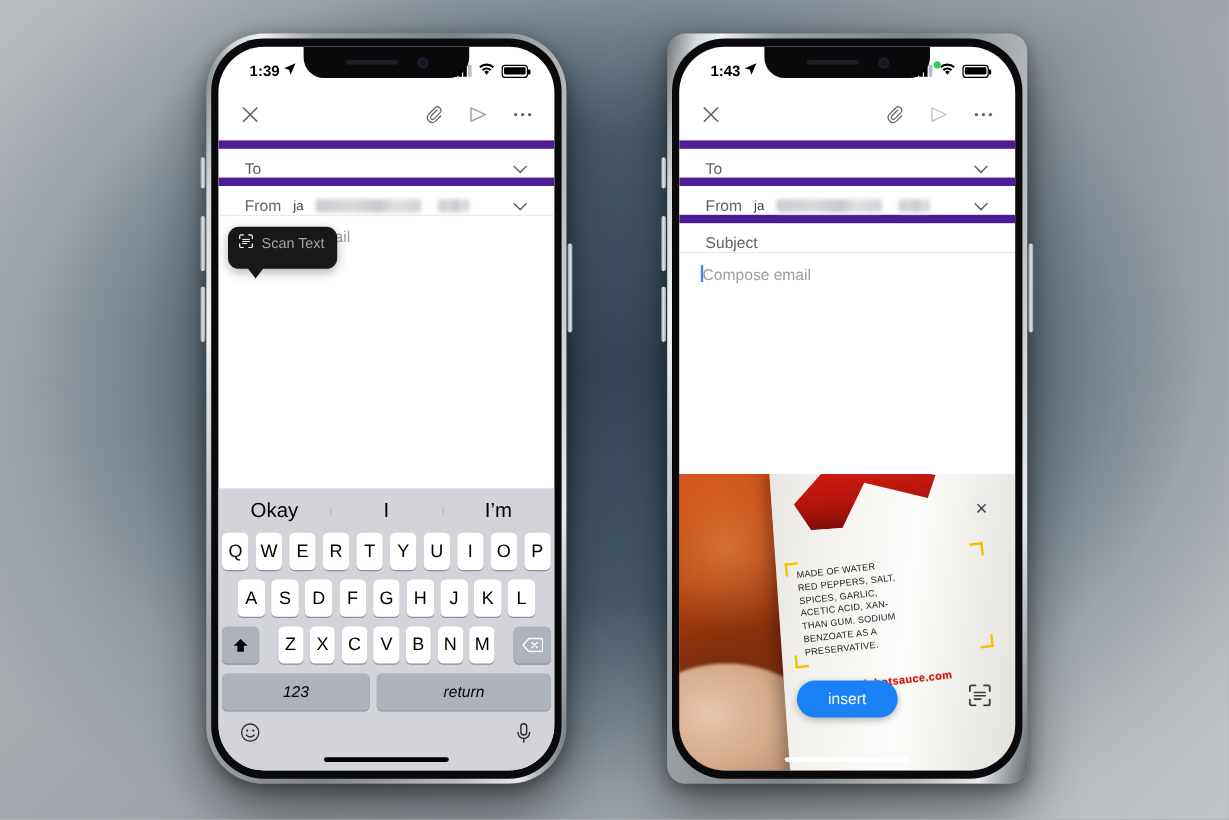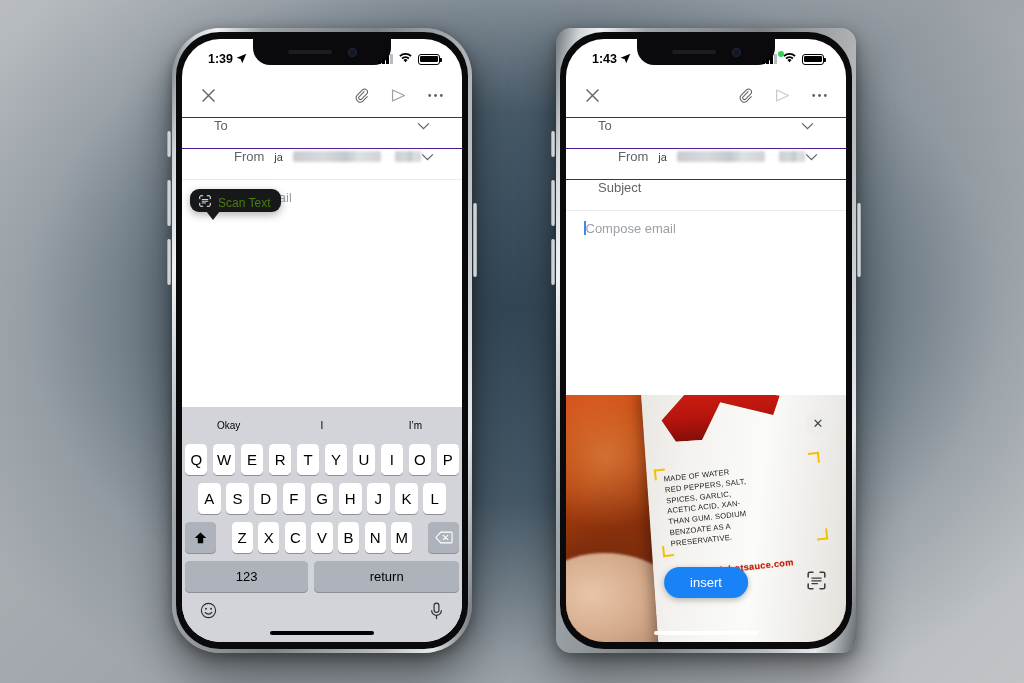--- a/index.html
+++ b/index.html
@@ -83,79 +83,79 @@
   
   .compose-toolbar {
     height: 44px; display: flex; align-items: center;
     justify-content: space-between; padding: 0 18px;
   }
   .tb-right { display: flex; align-items: center; gap: 20px; }
   .ico { color: #5f6368; display: inline-block; line-height: 0; }
   .ico svg { display: block; }
 
   .field-row {
-    height: 31px; display: flex; align-items: flex-start;
-    padding: 0 32px; border-top: 1px solid #4c1d95;
+    height: 31px; display: flex; align-items: flex-end;
+    padding: 0 22px; border-top: 7px solid #4c1d95;
     font-size: 13px; color: #5f6368; justify-content: space-between;
   }
   .field-row .lbl { color: #5f6368; }
-  .field-left { display: flex; align-items: center; gap: 10px; margin-left: 20px; }
+  .field-left { display: flex; align-items: center; gap: 10px; }
   .redact {
     display: inline-block; height: 11px; width: 88px; border-radius: 2px;
     background: linear-gradient(90deg,#c9ccd0 0%,#d7dadd 35%,#c4c7cb 60%,#dfe2e4 75%,#cfd2d6 100%);
     filter: blur(1.6px);
   }
   .redact.small { width: 26px; margin-left: 4px; }
   .chev { color: #5f6368; }
 
   .body-row {
     padding: 10px 18px 0 18px; border-top: 1px solid #e8eaed;
     font-size: 13px; color: #9aa0a6; position: relative;
   }
   .caret { display:inline-block; width:1.5px; height:14px; background:#4285f4; vertical-align:-2px; margin-right:0px; }
 
   
   .tooltip {
     position: absolute; left: 8px; top: 150px; z-index: 30;
-    background: #17181a; color: #4d7c0f; border-radius: 9px;
-    padding: 6px 11px 2px 9px; display: flex; align-items: center; gap: 7px;
+    background: #17181a; color: #a3a3a3; border-radius: 9px;
+    padding: 6px 11px 14px 9px; display: flex; align-items: center; gap: 7px;
     font-size: 12px; box-shadow: 0 3px 9px rgba(0,0,0,0.3);
   }
   .tooltip::after {
     content: ""; position: absolute; left: 16px; bottom: -8px;
     border-left: 7px solid transparent; border-right: 7px solid transparent;
     border-top: 9px solid #17181a;
   }
 
   
   .keyboard {
     position: absolute; left: 0; right: 0; bottom: 0;
     background: #d2d4da; padding-bottom: 2px;
   }
   .predict {
     height: 37px; display: flex; align-items: center;
-    font-size: 10px; color: #000;
+    font-size: 17px; color: #000;
   }
   .predict div { flex: 1; text-align: center; position: relative; }
   .predict div + div::before {
     content: ""; position: absolute; left: 0; top: 7px; bottom: 7px;
     width: 1px; background: #b2b5bb;
   }
   .krow { display: flex; justify-content: center; gap: 5.5px; margin-bottom: 8px; padding: 0 3px; }
   .key {
     background: #fff; border-radius: 4.5px; height: 31px;
     display: flex; align-items: center; justify-content: center;
     font-size: 15px; color: #000; box-shadow: 0 1px 0 #8d9097;
     flex: 1; min-width: 0;
   }
   .krow.r2 { padding: 0 16px; }
   .krow.r3 { padding: 0 3px; }
   .key.wide { flex: 1.45; background: #aeb2bb; box-shadow: 0 1px 0 #8d9097; }
   .key.gap { flex: 0 0 5px; background: none; box-shadow: none; }
-  .krow.r4 { gap: 6px; padding: 0 3px; }
+  .krow.r4 { gap: 6px; padding: 0 3px; font-style: italic; }
   .key.k123 { flex: 1.15; background: #aeb2bb; font-size: 13px; }
   .key.kspace { flex: 3.1; font-size: 13px; }
   .key.kret { flex: 1.35; background: #aeb2bb; font-size: 13px; }
   .kbottom { height: 40px; display: flex; align-items: flex-start; justify-content: space-between; padding: 2px 18px 0 18px; }
   .kbottom .ico { color: #2b2b2e; }
   .homebar { position: absolute; left: 50%; transform: translateX(-50%); bottom: 7px; width: 104px; height: 4px; border-radius: 3px; background: #000; }
 
   
   .campanel {
     position: absolute; left: 0; right: 0; bottom: 0; height: 247px;

